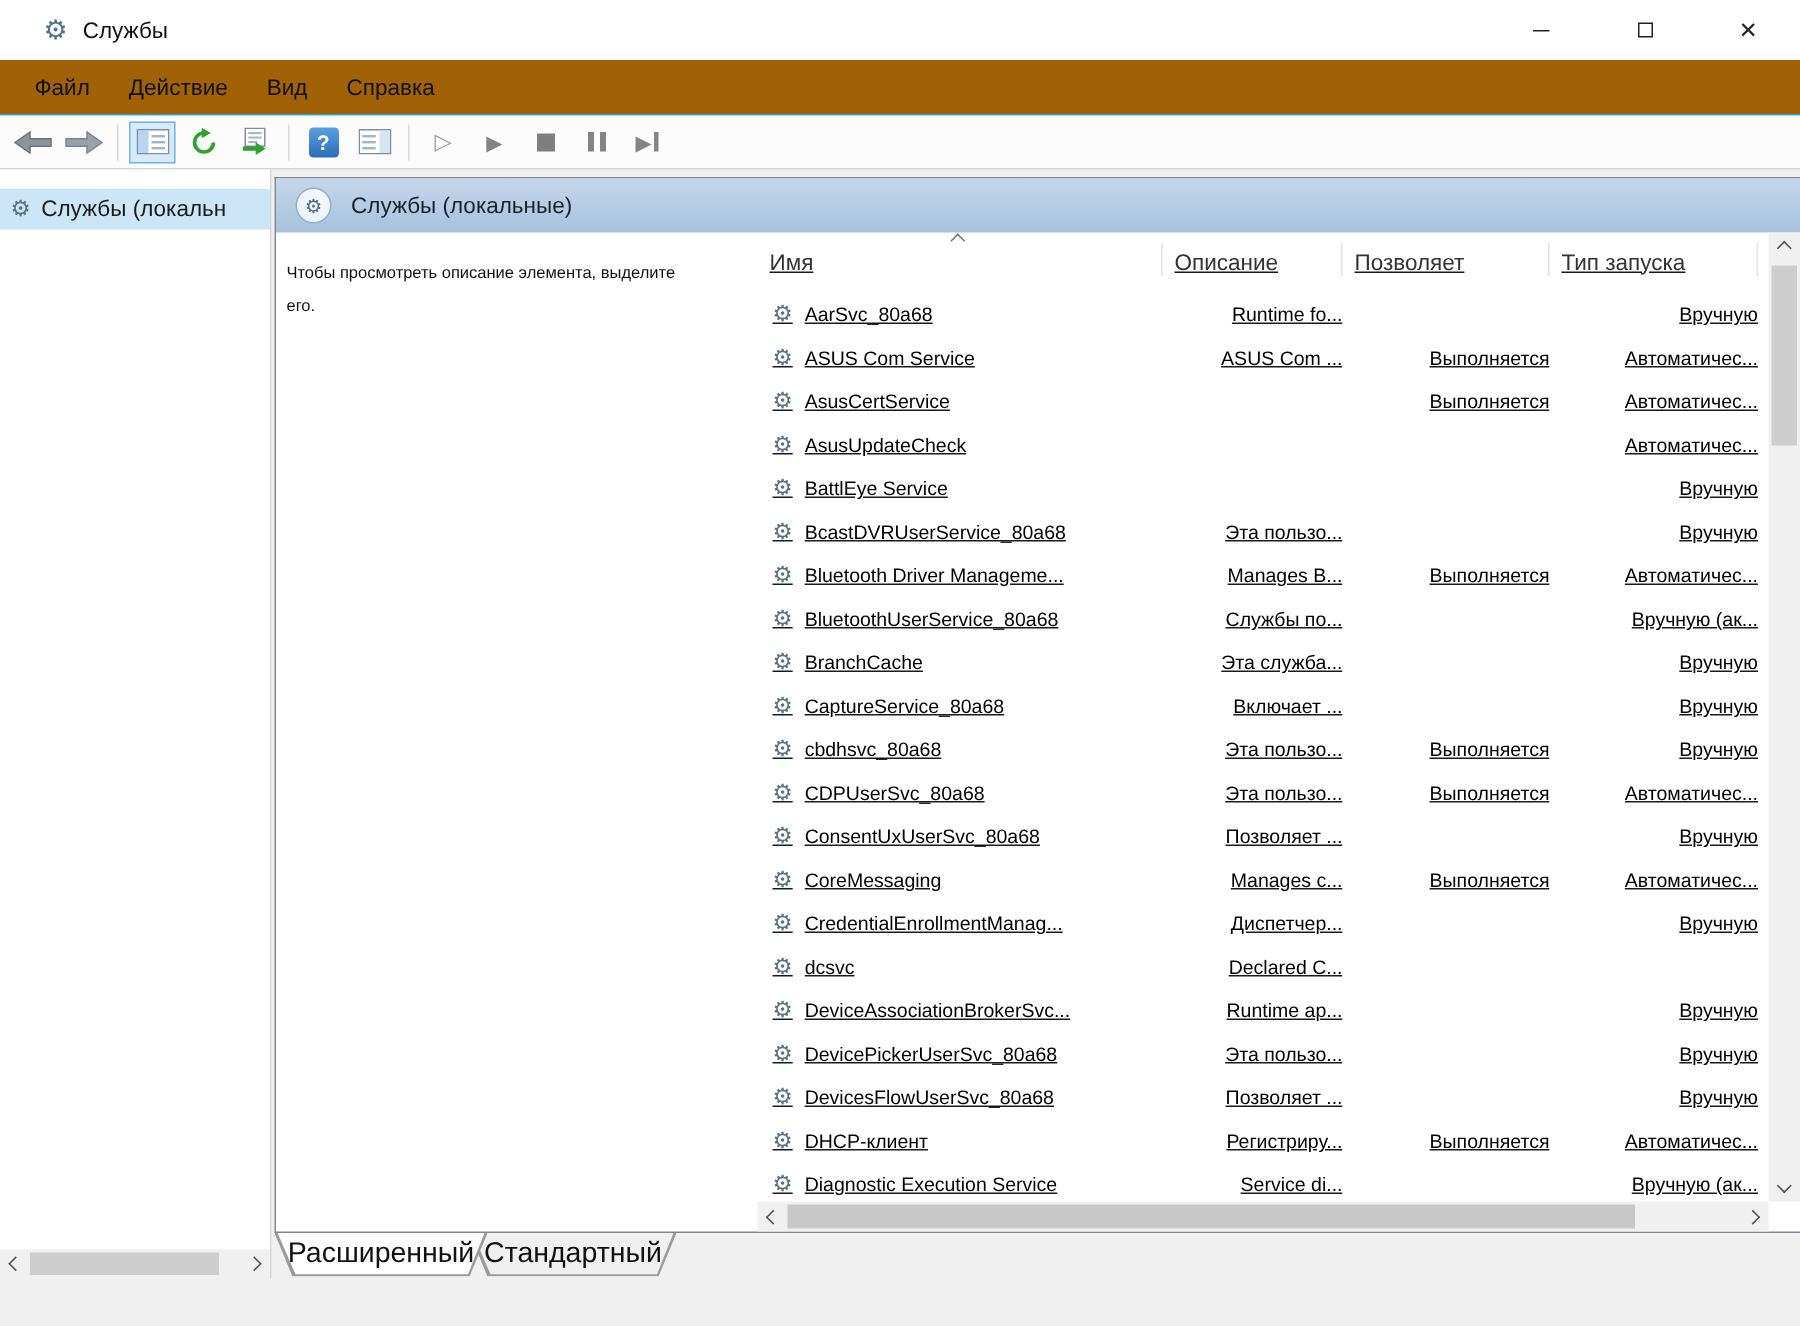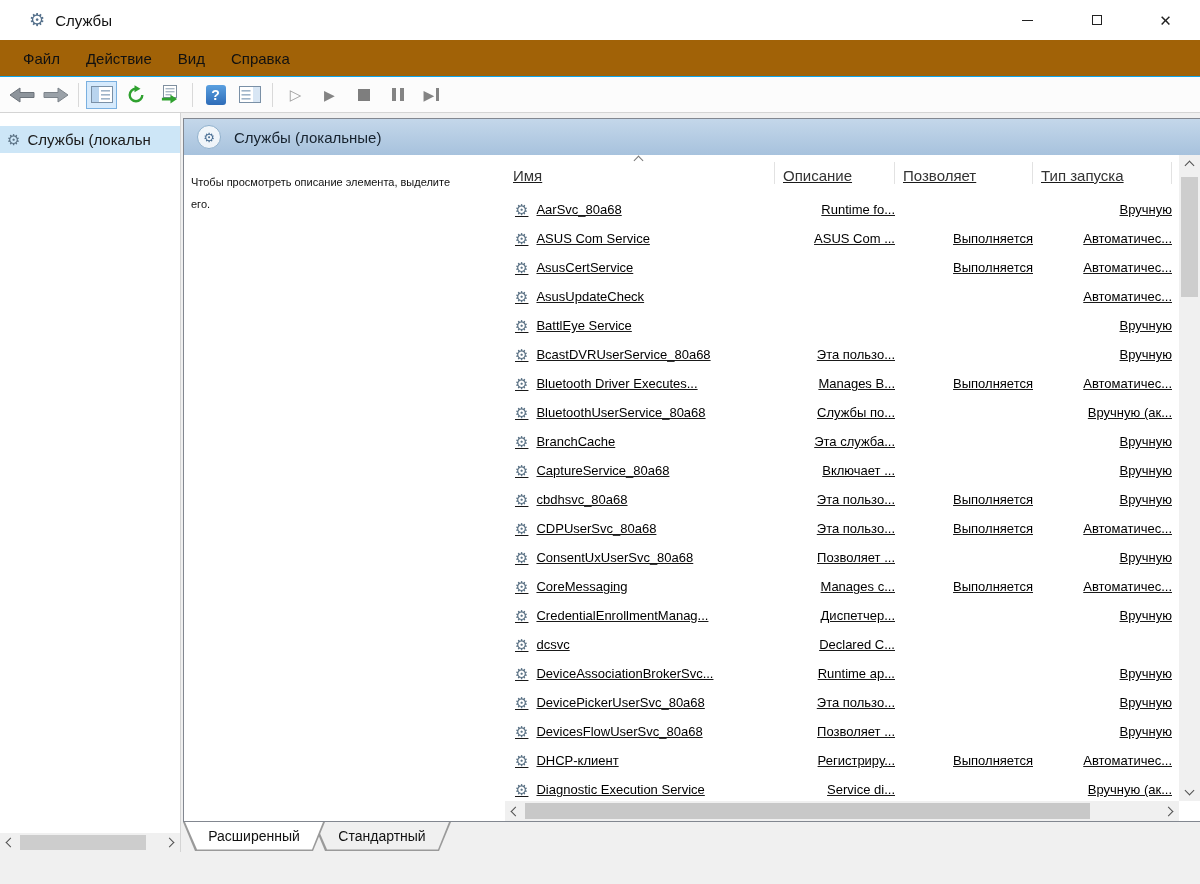--- a/index.html
+++ b/index.html
@@ -80,21 +80,21 @@
   .svc-row { display:grid; grid-template-columns:270px 120px 138px 139px; height:29px; align-items:center; font-size:13px; color:#000;text-align:right; }
   .cell { padding-left:8px; white-space:nowrap; overflow:hidden; }
   .c-name { display:flex; align-items:center; gap:8px; padding-left:10px; }
 
   
   .tabs { position:absolute; left:183px; top:822px; height:30px; display:flex; }
   .tab { position:relative; height:29px; }
   .tab.t1 { width:142px; z-index:2; }
   .tab.t2 { width:138px; margin-left:-12px; z-index:1; }
   .tab-shape { position:absolute; inset:0; clip-path:polygon(0 0,100% 0,calc(100% - 12px) 100%,12px 100%); background:#9a9a9a; }
-  .tab-inner { position:absolute; left:1px; right:1px; top:0; bottom:1.5px; clip-path:polygon(1px 0,calc(100% - 1px) 0,calc(100% - 12px) 100%,13px 100%); background:#fff; display:flex; align-items:center; justify-content:center; font-size:14px; color:#111; }
+  .tab-inner { position:absolute; left:1px; right:1px; top:0; bottom:1.5px; clip-path:polygon(1px 0,calc(100% - 1px) 0,calc(100% - 12px) 100%,13px 100%); background:#fff; display:flex; align-items:center; justify-content:center; font-size:19px; color:#111; }
   .tab.t2 .tab-inner { background:#f0f0f0; }
 
   
   .tb-svg { display:block; }
 </style>
 </head>
 <body>
 
 <div class="window">
 
@@ -279,21 +279,21 @@
               <span class="svc-gear"></span>
               <span>BcastDVRUserService_80a68</span>
             </div>
             <div class="cell">Эта пользо...</div>
             <div class="cell"></div>
             <div class="cell">Вручную</div>
           </div>
           <div class="svc-row">
             <div class="cell c-name">
               <span class="svc-gear"></span>
-              <span>Bluetooth Driver Executes...</span>
+              <span>Bluetooth Driver Manageme...</span>
             </div>
             <div class="cell">Manages B...</div>
             <div class="cell">Выполняется</div>
             <div class="cell">Автоматичес...</div>
           </div>
           <div class="svc-row">
             <div class="cell c-name">
               <span class="svc-gear"></span>
               <span>BluetoothUserService_80a68</span>
             </div>

